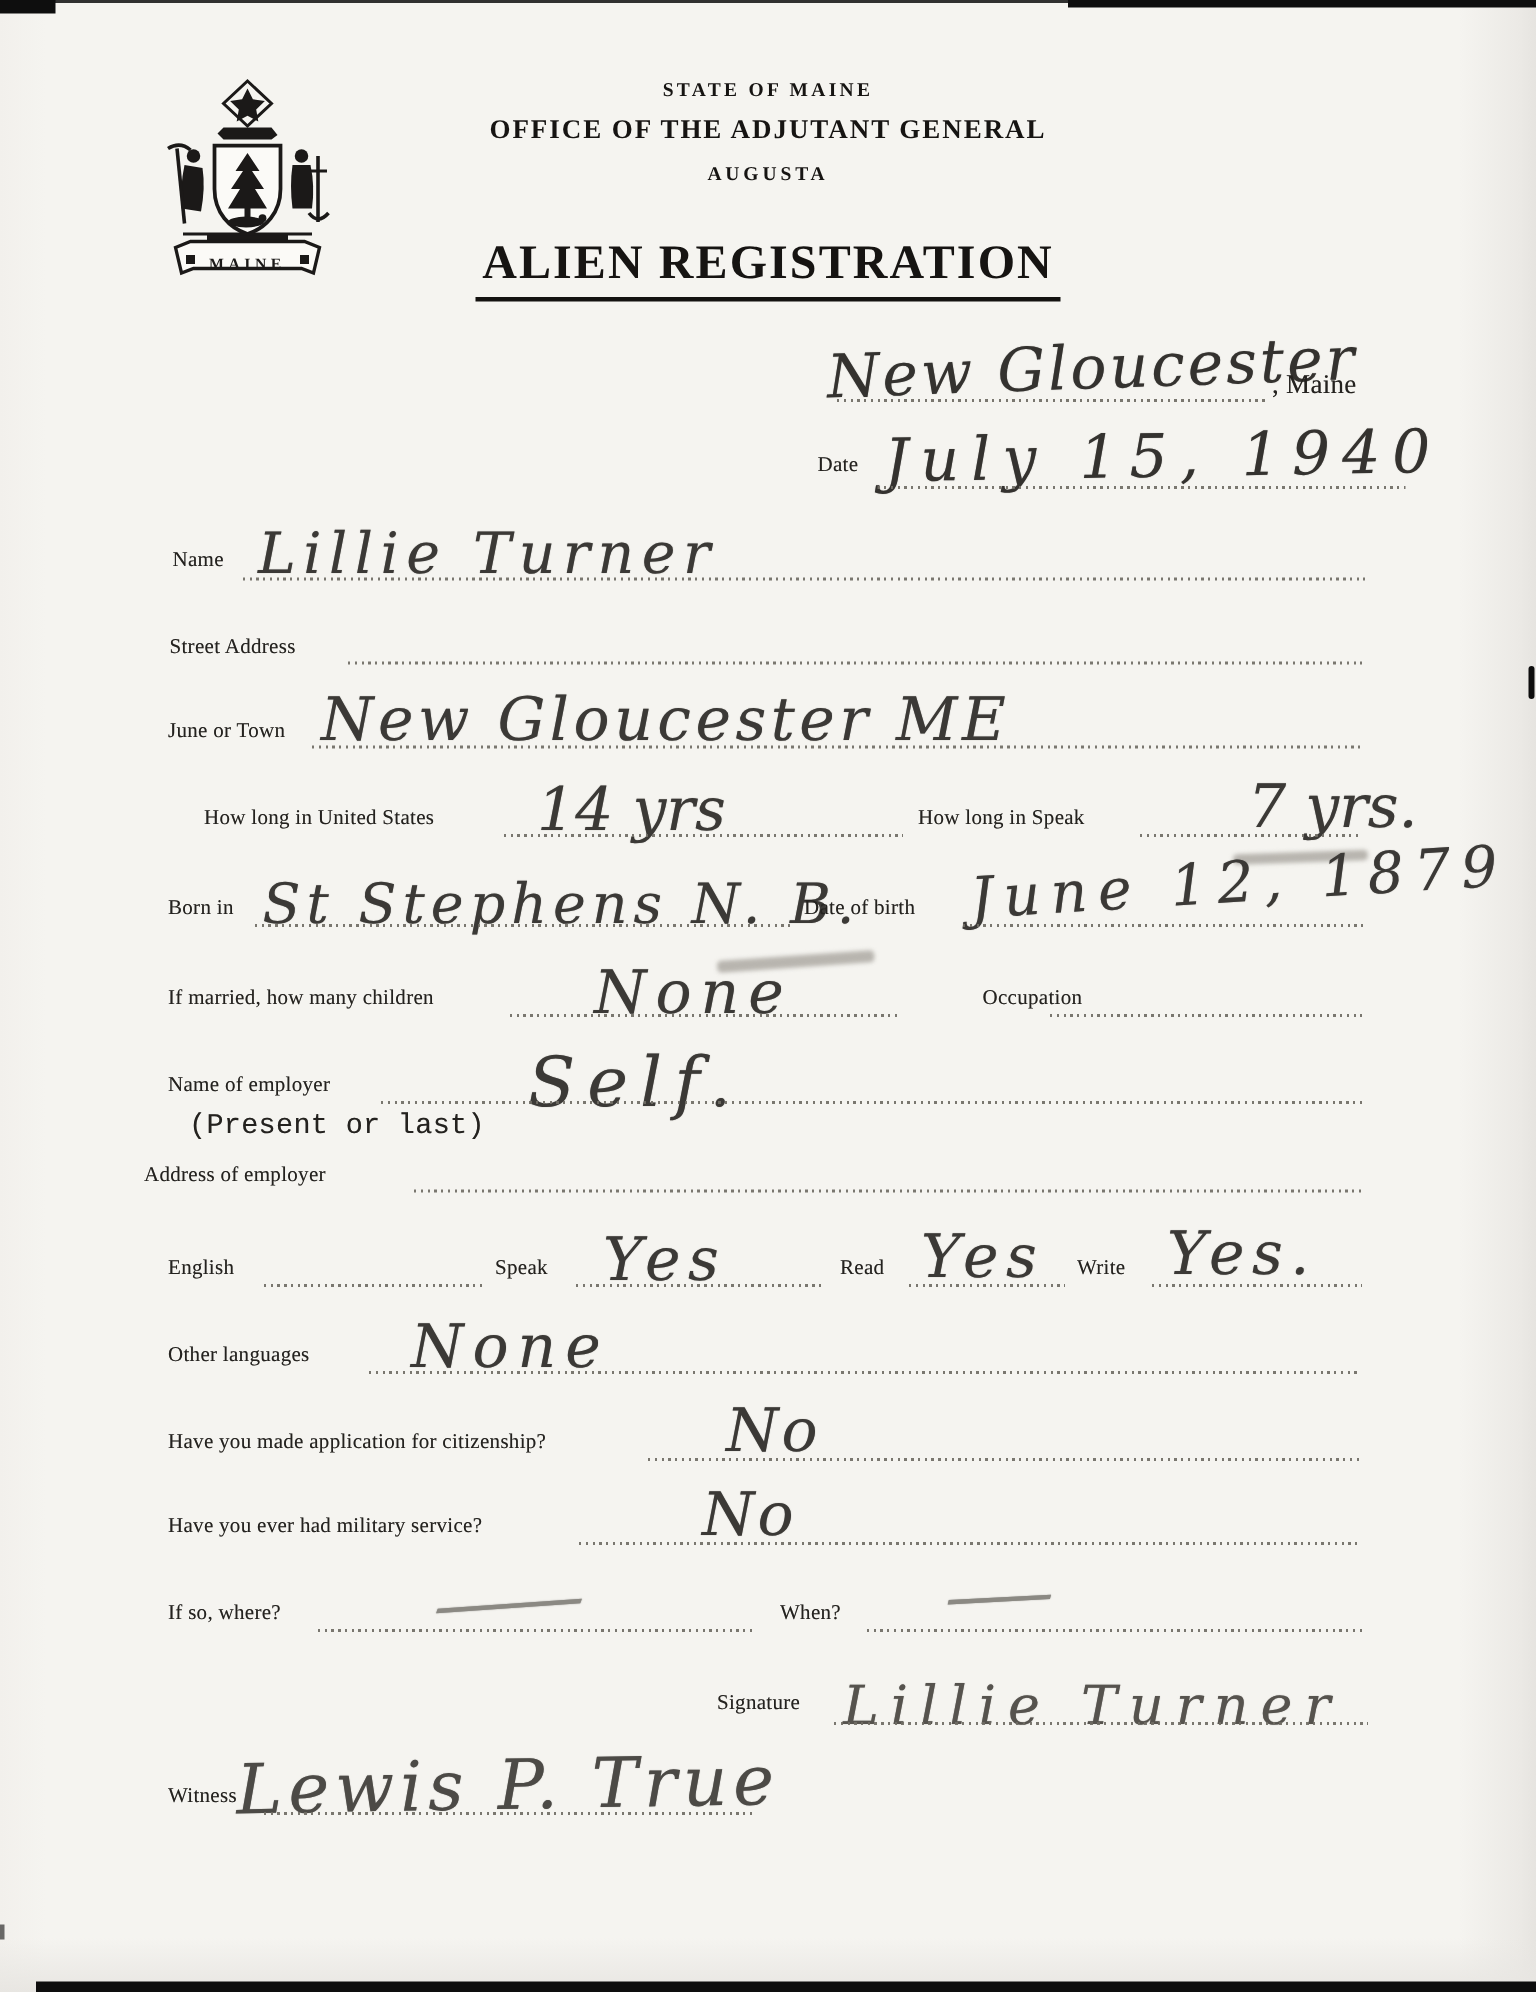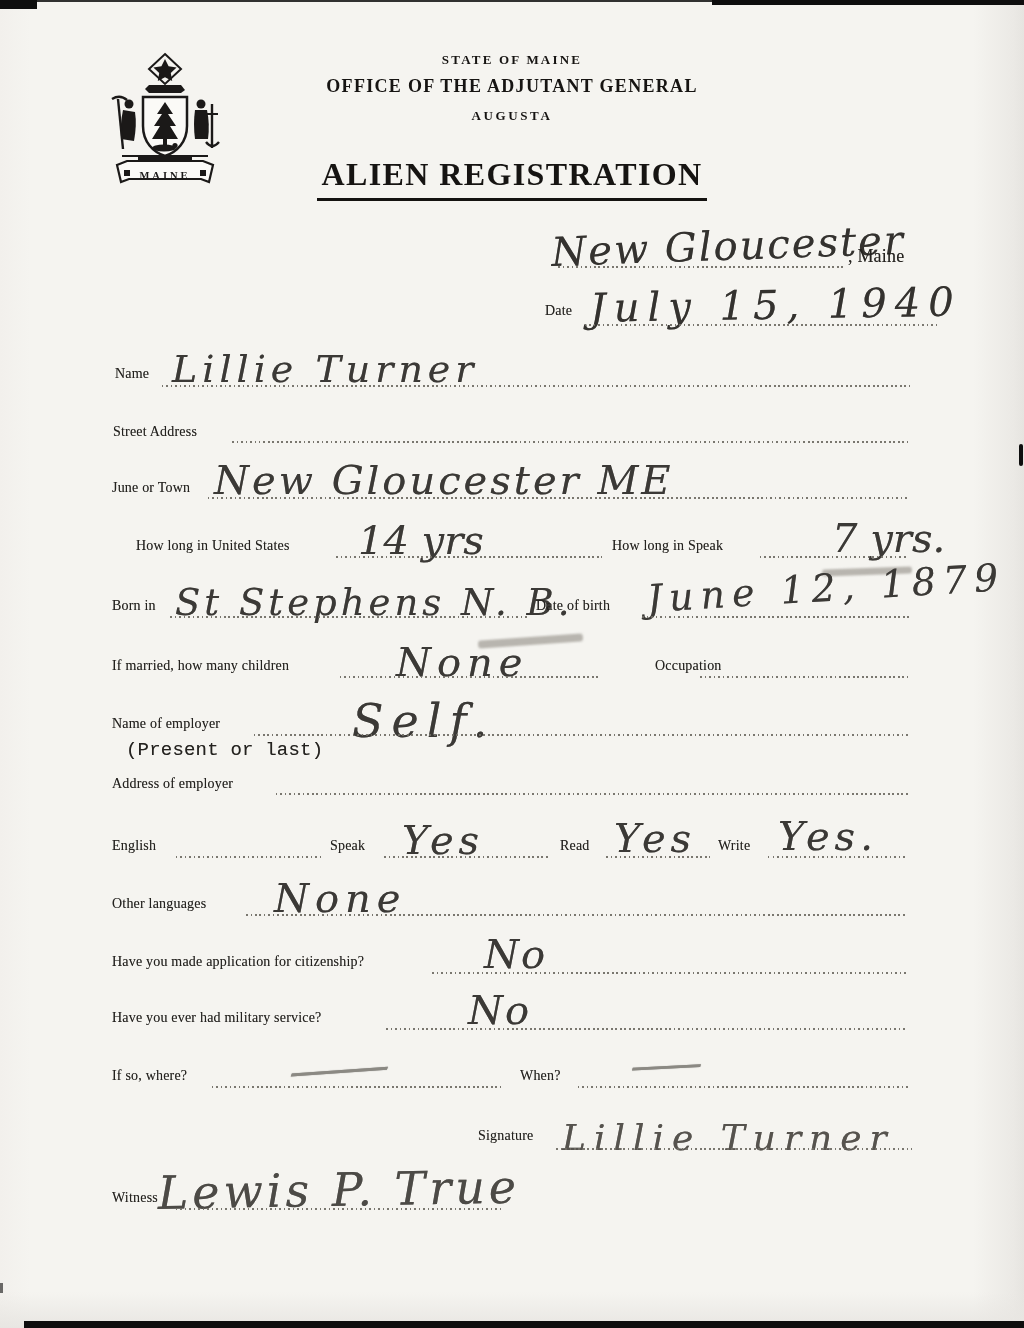--- a/index.html
+++ b/index.html
@@ -119,21 +119,21 @@
   <span class="hw" style="left:396px;top:642px;font-size:40px;letter-spacing:6px;">None</span>
   <div class="dots" style="left:340px;top:676px;width:260px;"></div>
   <span class="lbl" style="left:608px;top:658px;margin-left:47px;">Occupation</span>
   <div class="dots" style="left:700px;top:676px;width:208px;"></div>
 
   <span class="lbl" style="left:112px;top:716px;">Name of employer</span>
   <span class="lbl sublbl" style="left:126px;top:739px;">(Present or last)</span>
   <span class="hw" style="left:352px;top:698px;font-size:46px;letter-spacing:8px;">Self.</span>
   <div class="dots" style="left:254px;top:734px;width:654px;"></div>
 
-  <span class="lbl" style="left:112px;top:776px;text-align:center;">Address of employer</span>
+  <span class="lbl" style="left:96px;top:776px;text-align:center;">Address of employer</span>
   <div class="dots" style="left:276px;top:793px;width:632px;"></div>
 
   <span class="lbl" style="left:112px;top:838px;">English</span>
   <div class="dots" style="left:176px;top:856px;width:146px;"></div>
   <span class="lbl" style="left:330px;top:838px;">Speak</span>
   <span class="hw" style="left:402px;top:820px;font-size:40px;letter-spacing:5px;">Yes</span>
   <div class="dots" style="left:384px;top:856px;width:166px;"></div>
   <span class="lbl" style="left:560px;top:838px;">Read</span>
   <span class="hw" style="left:614px;top:818px;font-size:40px;letter-spacing:5px;">Yes</span>
   <div class="dots" style="left:606px;top:856px;width:104px;"></div>

